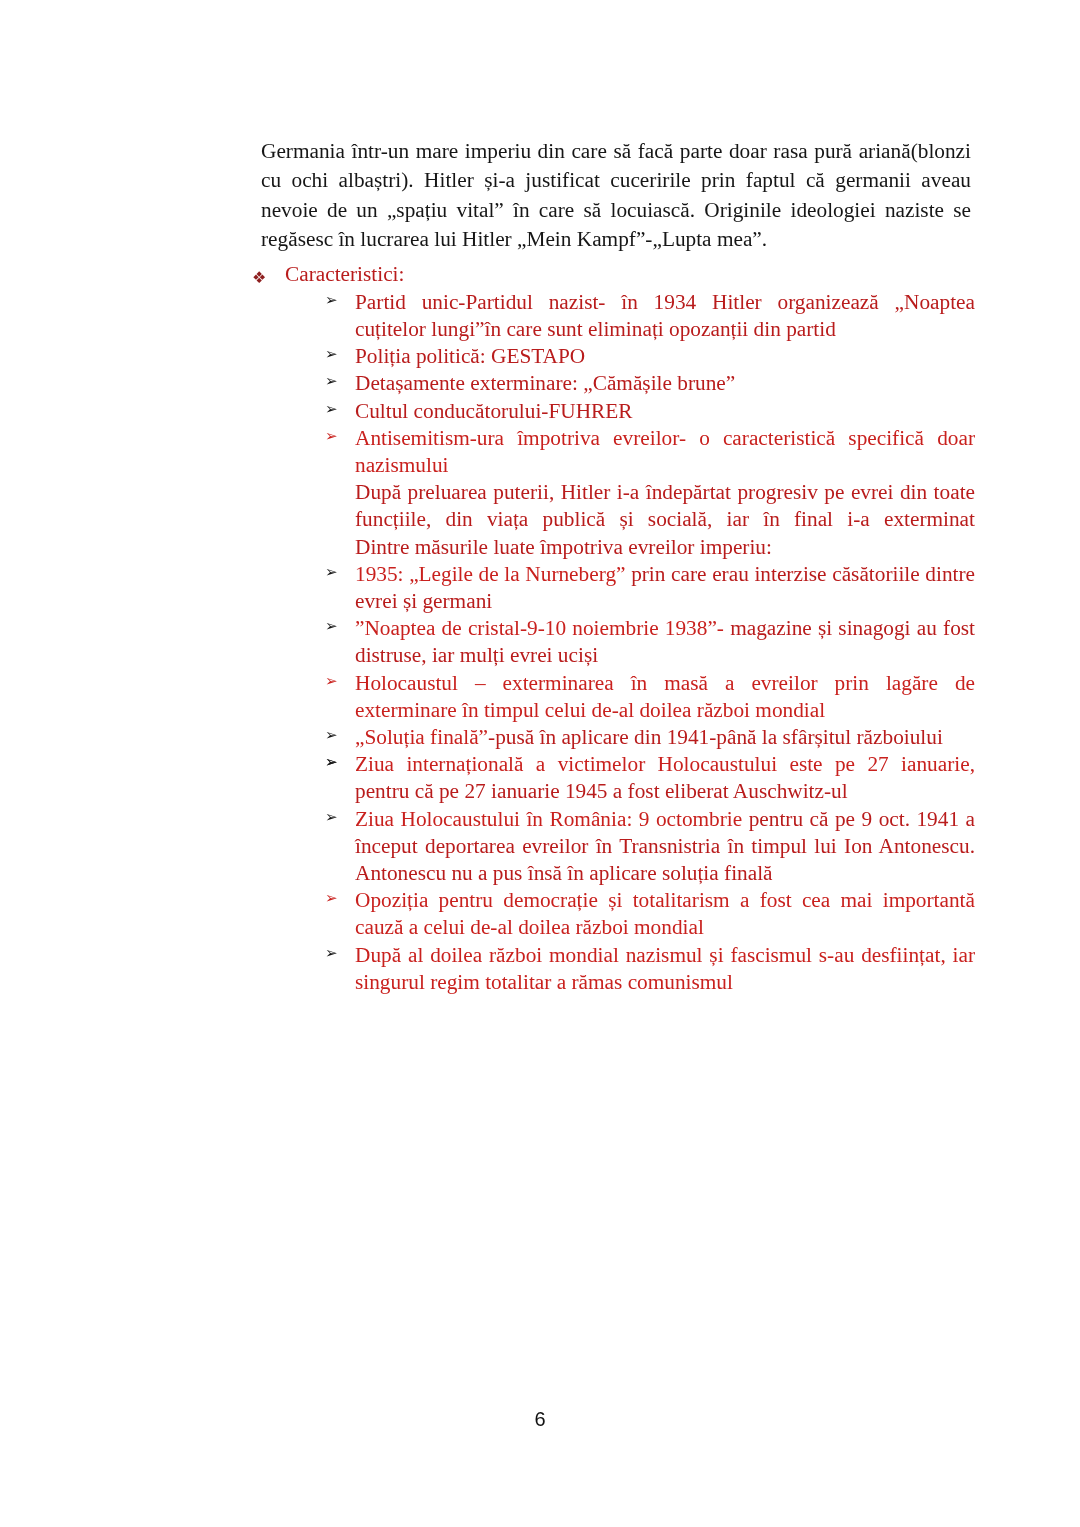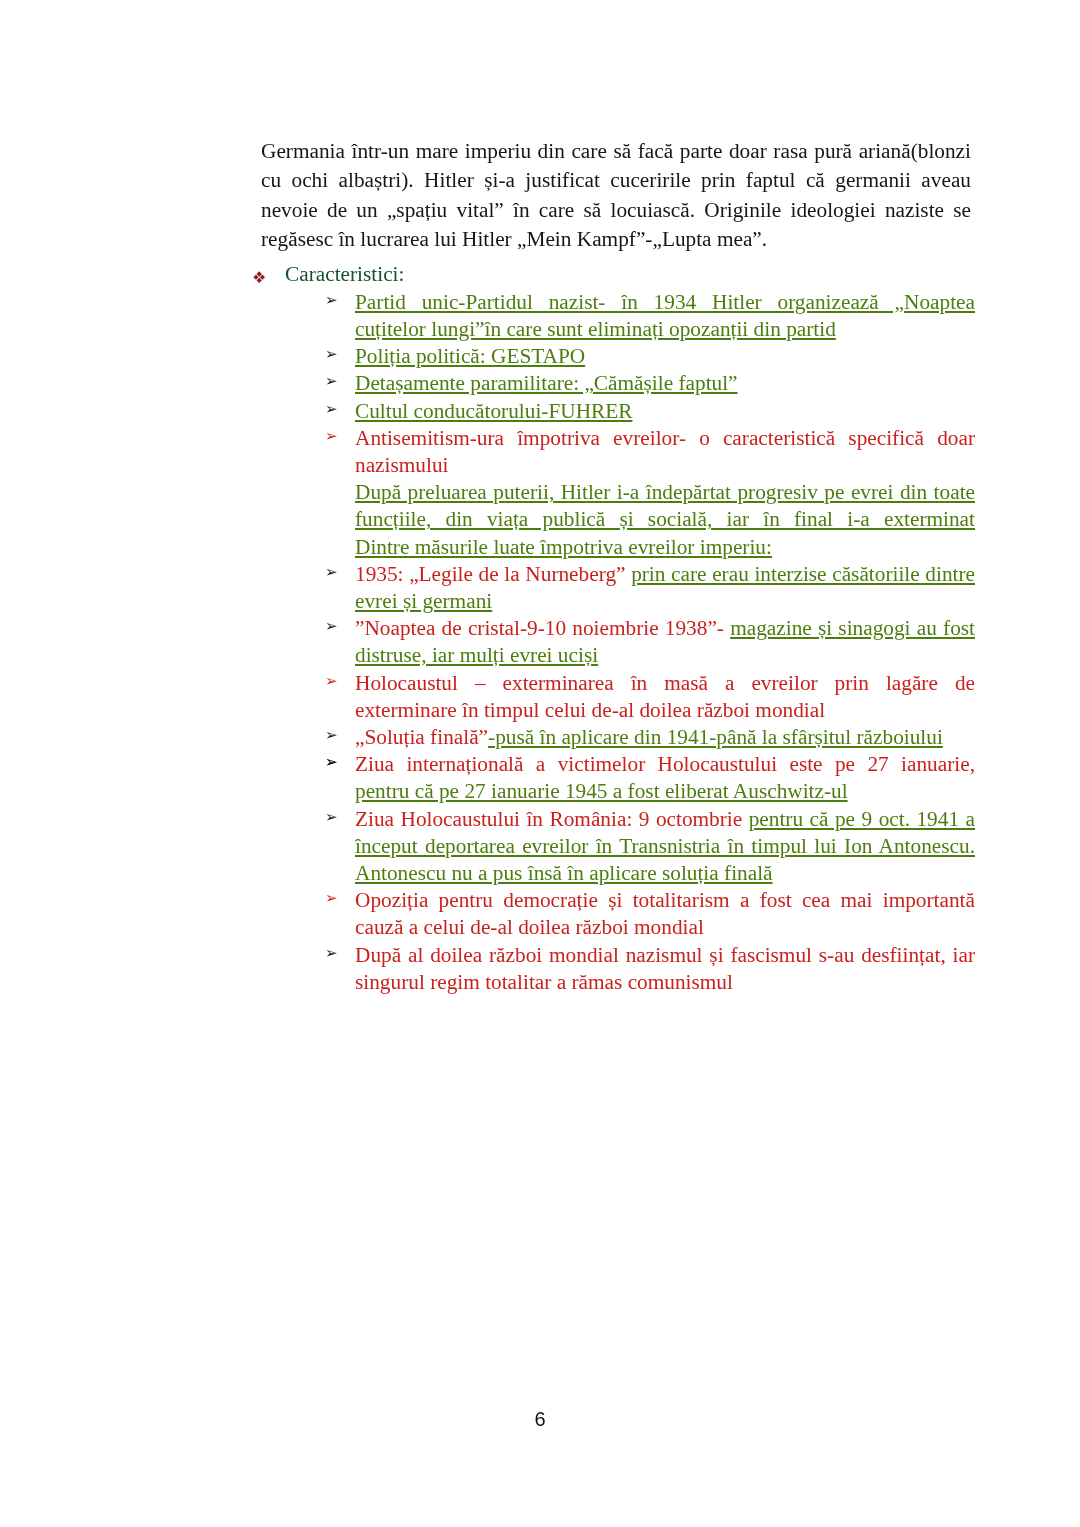--- a/index.html
+++ b/index.html
@@ -32,42 +32,42 @@
     line-height: 27.5px;
   }
   .diamond {
     position: absolute;
     left: -5px;
     top: 3px;
     font-family: "DejaVu Sans", sans-serif;
     font-size: 16px;
     color: #8e1f1f;
   }
-  .section-title { color: #14532d; }
+  .section-title { color: #b91c1c; }
   .list { margin: 0; }
   .li {
     position: relative;
     padding-left: 98px;
     text-align: justify;
     line-height: 27.2px;
   }
   .li .marker {
     position: absolute;
     left: 68px;
     top: 4px;
     font-family: "DejaVu Sans", sans-serif;
     font-size: 15px;
     color: #141414;
     line-height: 1;
   }
   .li .marker.red-marker { color: #c9211e; }
   .li.plain {  }
   .li.jlast { text-align-last: justify; }
   .seg-red { color: #c9211e; }
-  .seg-black { color: #4d7c0f; text-decoration: underline; }
+  .seg-black { color: #b91c1c; }
   .page-number {
     position: absolute;
     top: 1408px;
     left: 0;
     width: 1080px;
     text-align: center;
     font-family: "Liberation Sans", sans-serif;
     font-size: 20px;
     color: #111111;
   }
@@ -79,21 +79,21 @@
   <p class="para">Germania într-un mare imperiu din care să facă parte doar rasa pură ariană(blonzi cu ochi albaștri). Hitler și-a justificat cuceririle prin faptul că germanii aveau nevoie de un „spațiu vital” în care să locuiască. Originile ideologiei naziste se regăsesc în lucrarea lui Hitler „Mein Kampf”-„Lupta mea”.</p>
 
   <div class="section-heading">
     <span class="diamond">❖</span>
     <span class="section-title">Caracteristici:</span>
   </div>
 
   <div class="list">
       <div class="li bullet"><span class="marker">➢</span><span class="seg-black">Partid unic-Partidul nazist- în 1934 Hitler organizează „Noaptea cuțitelor lungi”în care sunt eliminați opozanții din partid</span></div>
       <div class="li bullet"><span class="marker">➢</span><span class="seg-black">Poliția politică: GESTAPO</span></div>
-      <div class="li bullet"><span class="marker">➢</span><span class="seg-black">Detașamente paramilitare: „Cămășile faptul”</span></div>
+      <div class="li bullet"><span class="marker">➢</span><span class="seg-black">Detașamente exterminare: „Cămășile brune”</span></div>
       <div class="li bullet"><span class="marker">➢</span><span class="seg-black">Cultul conducătorului-FUHRER</span></div>
       <div class="li bullet"><span class="marker red-marker">➢</span><span class="seg-red">Antisemitism-ura împotriva evreilor- o caracteristică specifică doar nazismului</span></div>
       <div class="li plain jlast"><span class="seg-black">După preluarea puterii, Hitler i-a îndepărtat progresiv pe evrei din toate funcțiile, din viața publică și socială, iar în final i-a exterminat</span></div>
       <div class="li plain"><span class="seg-black">Dintre măsurile luate împotriva evreilor imperiu:</span></div>
       <div class="li bullet"><span class="marker">➢</span><span class="seg-red">1935: „Legile de la Nurneberg” </span><span class="seg-black">prin care erau interzise căsătoriile dintre evrei și germani</span></div>
       <div class="li bullet"><span class="marker">➢</span><span class="seg-red">”Noaptea de cristal-9-10 noiembrie 1938”- </span><span class="seg-black">magazine și sinagogi au fost distruse, iar mulți evrei uciși</span></div>
       <div class="li bullet"><span class="marker red-marker">➢</span><span class="seg-red">Holocaustul – exterminarea în masă a evreilor prin lagăre de exterminare în timpul celui de-al doilea război mondial</span></div>
       <div class="li bullet"><span class="marker">➢</span><span class="seg-red">„Soluția finală”</span><span class="seg-black">-pusă în aplicare din 1941-până la sfârșitul războiului</span></div>
       <div class="li bullet"><span class="marker">➢</span></div>
       <div class="li bullet"><span class="marker">➢</span><span class="seg-red">Ziua internațională a victimelor Holocaustului este pe 27 ianuarie, </span><span class="seg-black">pentru că pe 27 ianuarie 1945 a fost eliberat Auschwitz-ul</span></div>

